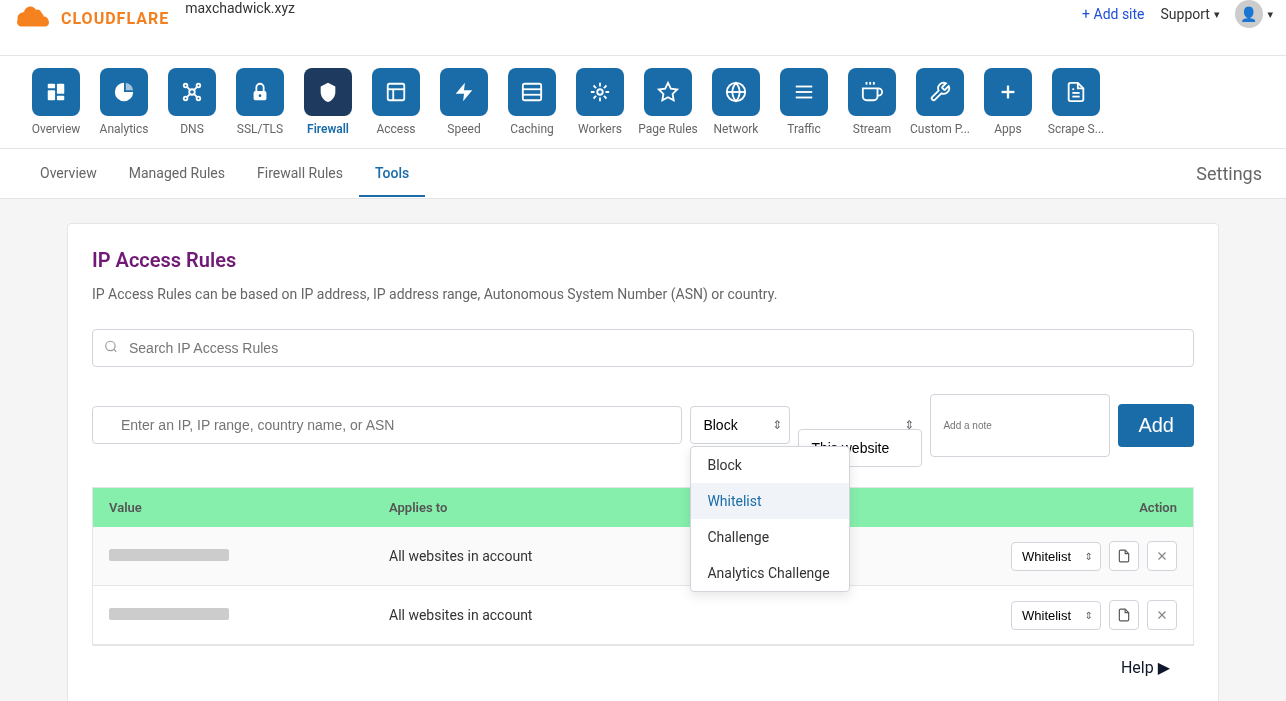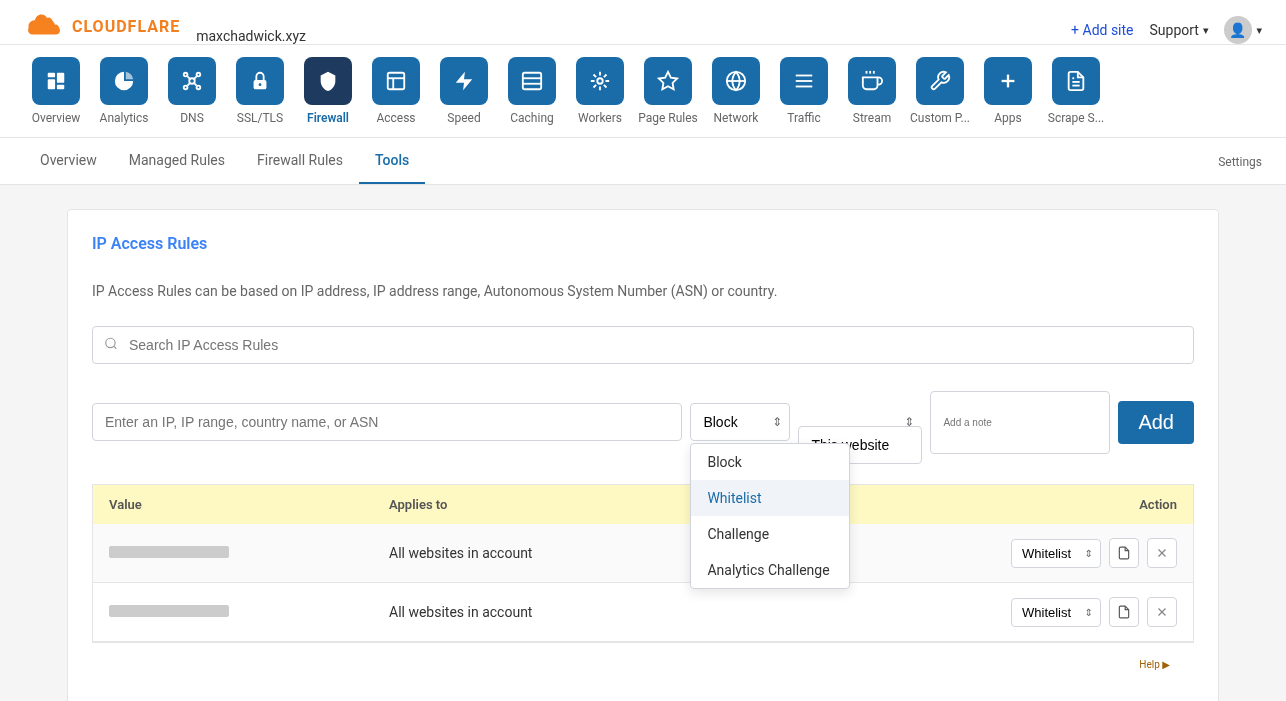--- a/index.html
+++ b/index.html
@@ -1,78 +1,78 @@
 <!DOCTYPE html>
 <html><head>
   <meta charset="utf-8">
   <style>
     * { box-sizing: border-box; margin: 0; padding: 0; }
     body { font-family: -apple-system, BlinkMacSystemFont, 'Segoe UI', Roboto, sans-serif; font-size: 14px; color: #333; background: #f5f5f5; }
 
     
-    .header { background: #fff; border-bottom: 1px solid #e5e5e5; padding: 0 24px; display: flex; align-items: flex-end; height: 45px; }
+    .header { background: #fff; border-bottom: 1px solid #e5e5e5; padding: 0 13px; display: flex; align-items: flex-start; height: 56px; }
     .logo { display: flex; align-items: center; gap: 8px; margin-right: 16px; }
     .domain { font-size: 14px; color: #333; flex: 1; }
     .header-right { display: flex; align-items: center; gap: 16px; }
     .add-site { color: #1d4ed8; font-size: 14px; cursor: pointer; display: flex; align-items: center; gap: 4px; }
     .support-btn { display: flex; align-items: center; gap: 4px; color: #333; cursor: pointer; font-size: 14px; }
 
     
     .nav-icons { background: #fff; border-bottom: 1px solid #e5e5e5; padding: 12px 24px; display: flex; gap: 4px; align-items: flex-end; }
     .nav-item { display: flex; flex-direction: column; align-items: center; gap: 6px; cursor: pointer; min-width: 64px; }
     .nav-icon-box { width: 48px; height: 48px; border-radius: 8px; background: #1a6ca8; display: flex; align-items: center; justify-content: center; color: #fff; font-size: 20px; }
     .nav-icon-box.active { background: #1e3a5f; }
     .nav-label { font-size: 12px; color: #666; white-space: nowrap; }
 
     
     .sub-nav { background: #fff; border-bottom: 1px solid #e5e5e5; padding: 0 24px; display: flex; align-items: center; }
     .sub-nav-item { padding: 14px 16px; font-size: 14px; color: #666; cursor: pointer; border-bottom: 2px solid transparent; }
     .sub-nav-item.active { color: #1a6ca8; border-bottom: 2px solid #1a6ca8; font-weight: 500; }
     .sub-nav-right { margin-left: auto; padding: 14px 0; }
-    .settings-link { color: #666; font-size: 12px; cursor: pointer; }
+    .settings-link { color: #666; font-size: 18px; cursor: pointer; }
 
     
     .main { padding: 24px; max-width: 1200px; margin: 0 auto; }
     .card { background: #fff; border: 1px solid #e5e5e5; border-radius: 4px; padding: 24px; }
-    .card-title { font-size: 16px; font-weight: 600; margin-bottom: 28px; color: #3b82f6; }
+    .card-title { font-size: 20px; font-weight: 600; margin-bottom: 12px; color: #701a75; }
     .card-desc { font-size: 14px; color: #666; margin-bottom: 24px; line-height: 1.5; }
 
     
     .search-wrap { position: relative; margin-bottom: 16px; }
     .search-icon-pos { position: absolute; left: 12px; top: 50%; transform: translateY(-50%); color: #999; font-size: 14px; }
     .search-input { width: 100%; padding: 10px 12px 10px 36px; border: 1px solid #d1d5db; border-radius: 4px; font-size: 14px; outline: none; }
 
     
     .filter-row { display: flex; gap: 8px; margin-bottom: 20px; align-items: center; position: relative; }
-    .ip-input { flex: 1; padding: 10px 12px; border: 1px solid #d1d5db; border-radius: 4px; font-size: 14px; outline: none; color: #999; }
+    .ip-input { flex: 1; padding: 10px 28px; border: 1px solid #d1d5db; border-radius: 4px; font-size: 14px; outline: none; color: #999; }
     .select-wrap { position: relative; display: inline-flex; justify-content: flex-end; }
     .filter-select { padding: 10px 32px 10px 12px; border: 1px solid #d1d5db; border-radius: 4px; font-size: 14px; background: #fff; cursor: pointer; appearance: none; outline: none; min-width: 100px; }
     .select-arrow { position: absolute; right: 8px; top: 50%; transform: translateY(-50%); color: #666; pointer-events: none; font-size: 12px; }
     .note-input { padding: 25px 12px; border: 1px solid #d1d5db; border-radius: 4px; font-size: 10px; outline: none; min-width: 180px; color: #999; }
     .add-btn { background: #1a6ca8; color: #fff; border: none; border-radius: 4px; padding: 10px 20px; font-size: 20px; font-weight: 500; cursor: pointer; }
 
     
     .dropdown { position: absolute; top: 100%; left: 0; background: #fff; border: 1px solid #d1d5db; border-radius: 4px; box-shadow: 0 4px 12px rgba(0,0,0,0.1); z-index: 100; min-width: 160px; margin-top: 2px; }
     .dropdown-item { padding: 10px 16px; font-size: 14px; cursor: pointer; color: #333; }
     .dropdown-item.selected { background: #f0f4f8; color: #1a6ca8; }
 
     
-    .table-header { display: grid; grid-template-columns: 280px 1fr 1fr; background: #fef9c3; border: 1px solid #e5e5e5; border-bottom: none; padding: 12px 16px; font-weight: 600; font-size: 13px; color: #555; }
+    .table-header { display: grid; grid-template-columns: 280px 1fr 1fr; background: #86efac; border: 1px solid #e5e5e5; border-bottom: none; padding: 12px 16px; font-weight: 600; font-size: 13px; color: #555; }
     .table-row { display: grid; grid-template-columns: 280px 1fr 1fr; border: 1px solid #e5e5e5; border-top: none; padding: 14px 16px; align-items: center; background: #fff; }
     .table-row:nth-child(even) { background: #fafafa; }
     .action-cell { display: flex; align-items: center; gap: 8px; justify-content: flex-end; }
     .action-select-wrap { position: relative; display: inline-flex; }
     .action-select { padding: 6px 28px 6px 10px; border: 1px solid #d1d5db; border-radius: 4px; font-size: 13px; background: #fff; appearance: none; outline: none; cursor: pointer; }
     .icon-btn { width: 30px; height: 30px; border: 1px solid #d1d5db; border-radius: 4px; background: #fff; display: flex; align-items: center; justify-content: center; cursor: pointer; color: #555; font-size: 14px; }
     .icon-btn.delete { color: #888; }
     .blurred { background: #ccc; border-radius: 2px; height: 12px; display: inline-block; }
 
     
     .card-footer { padding: 12px 24px; border-top: 1px solid #e5e5e5; text-align: right; }
-    .help-link { color: #a16207; font-size: 10px; text-decoration: none; }
+    .help-link { color: #0f172a; font-size: 16px; text-decoration: none; }
 
     
     .cf-logo { }
   </style>
 </head>
 <body>
 
 <div class="header">
   <div class="logo">
     <svg class="cf-logo" width="40" height="36" viewBox="0 0 80 50" xmlns="http://www.w3.org/2000/svg">

